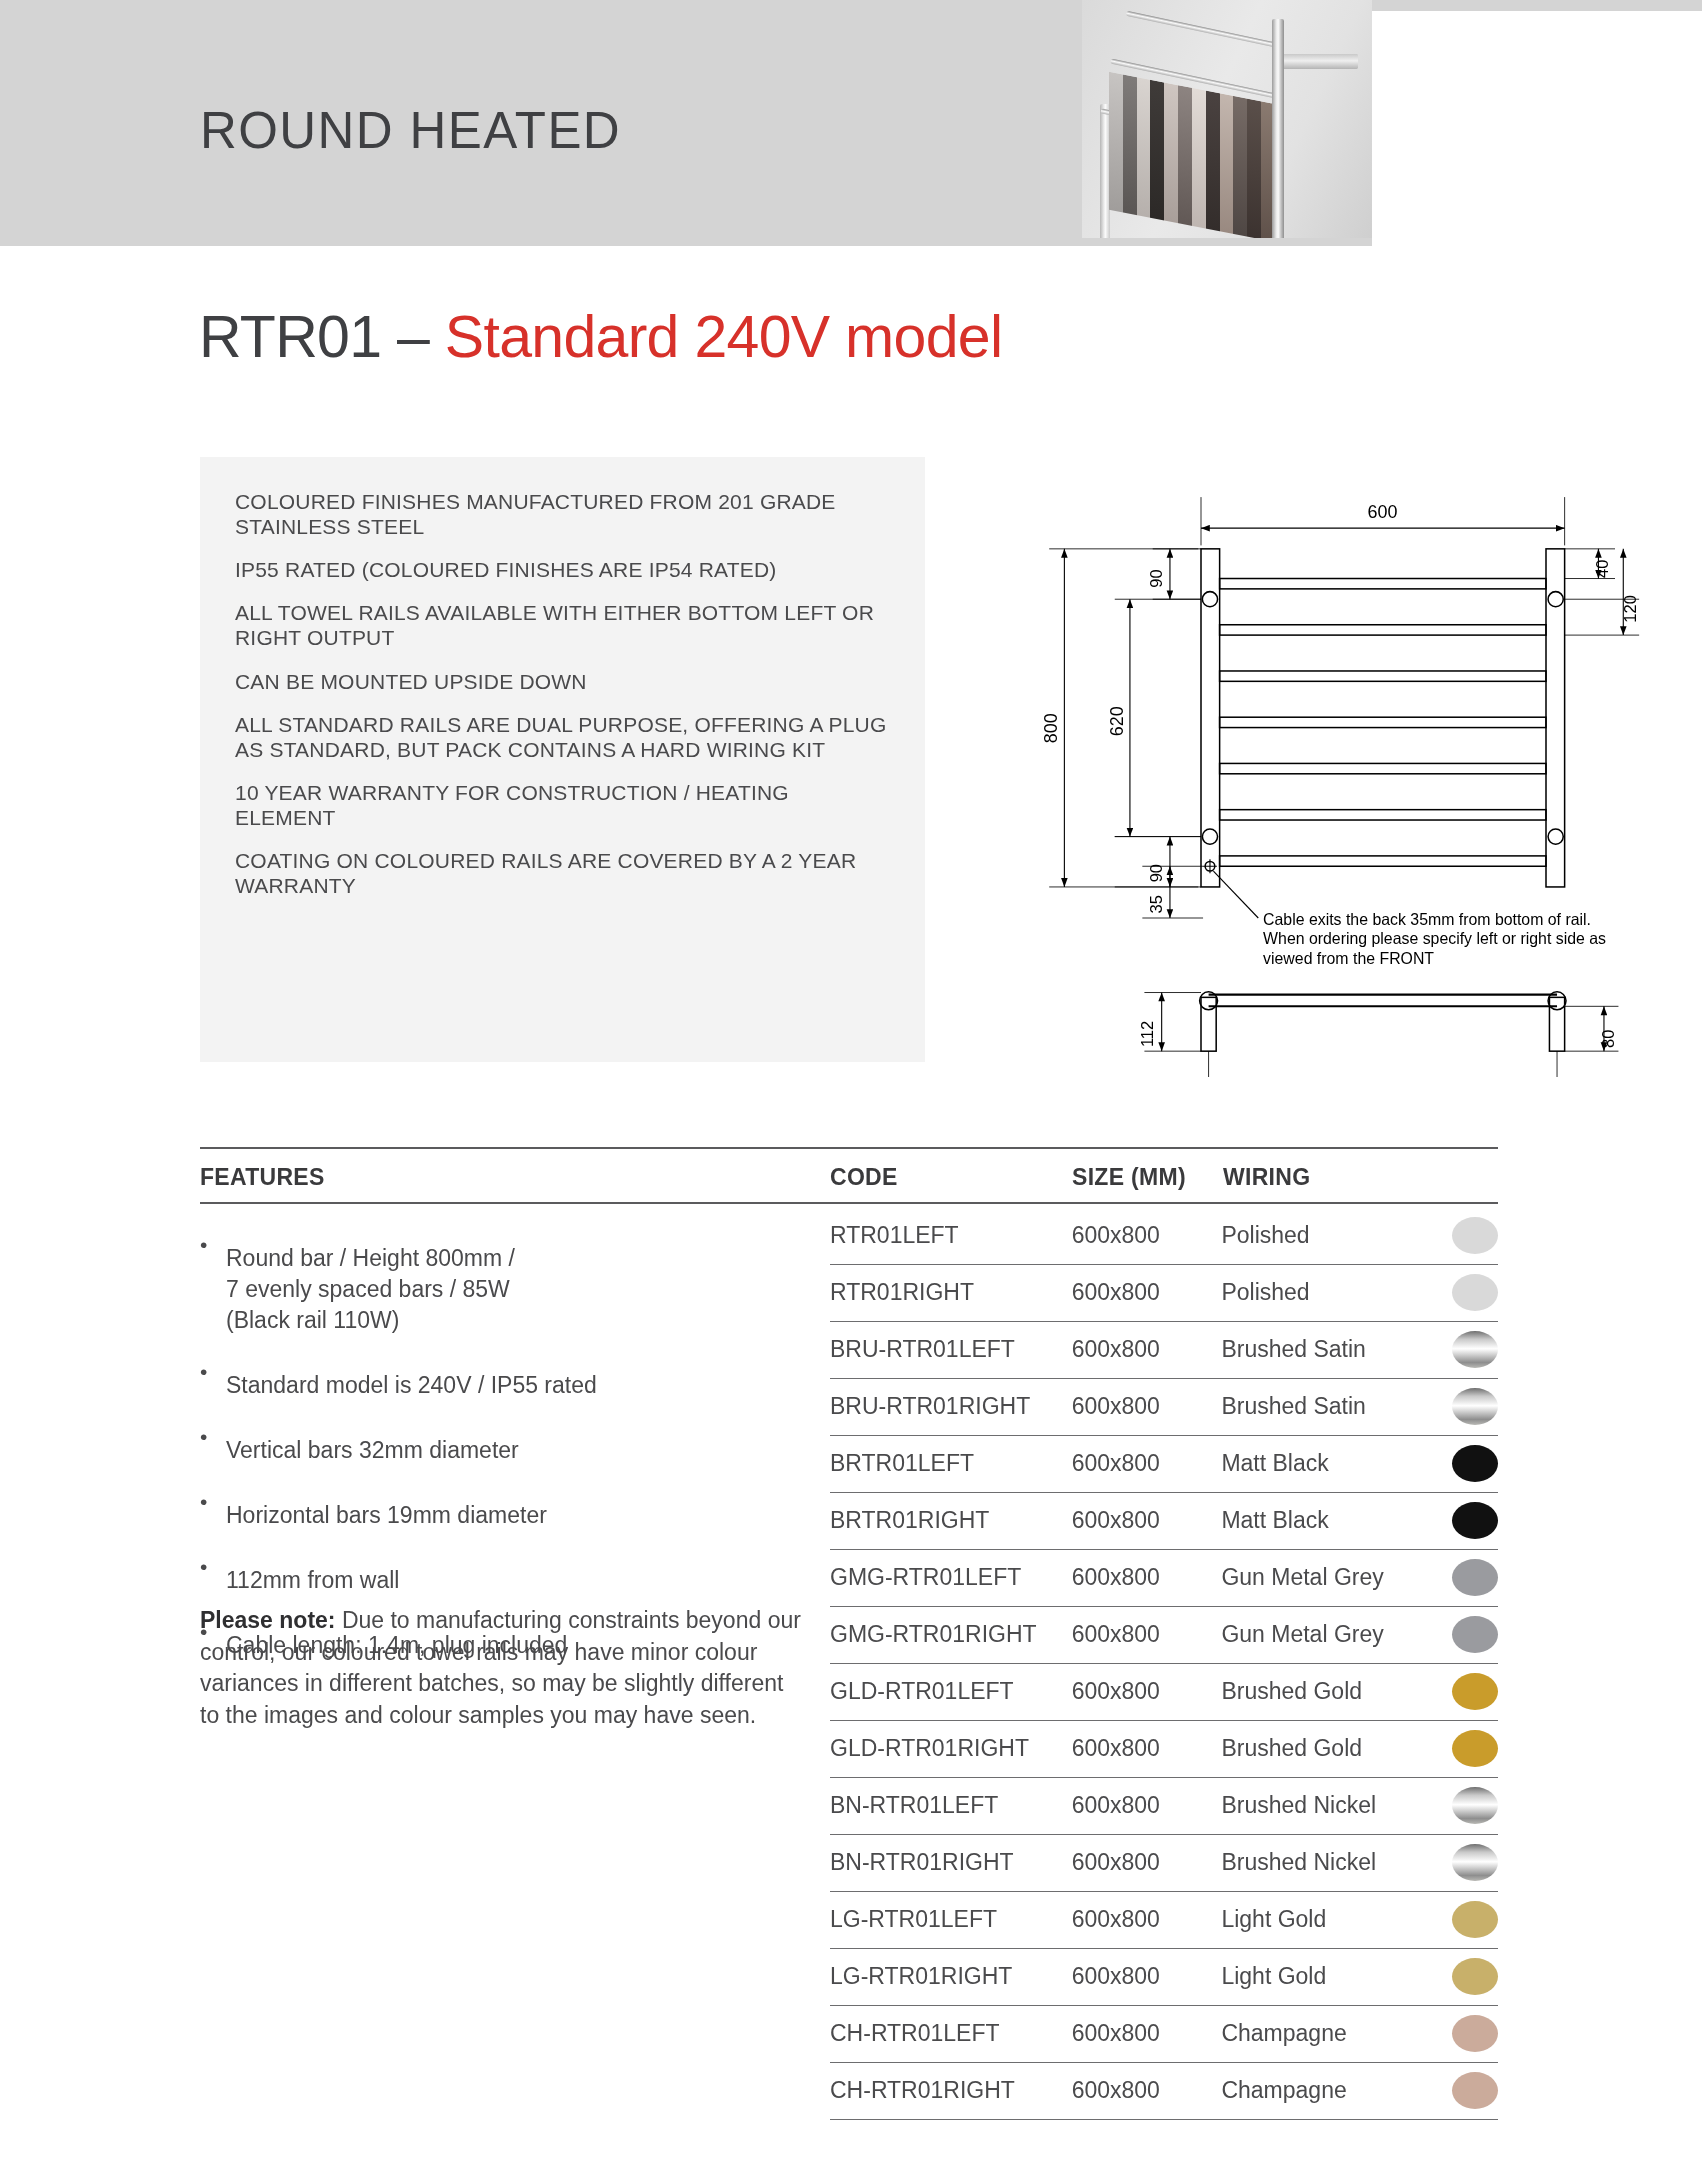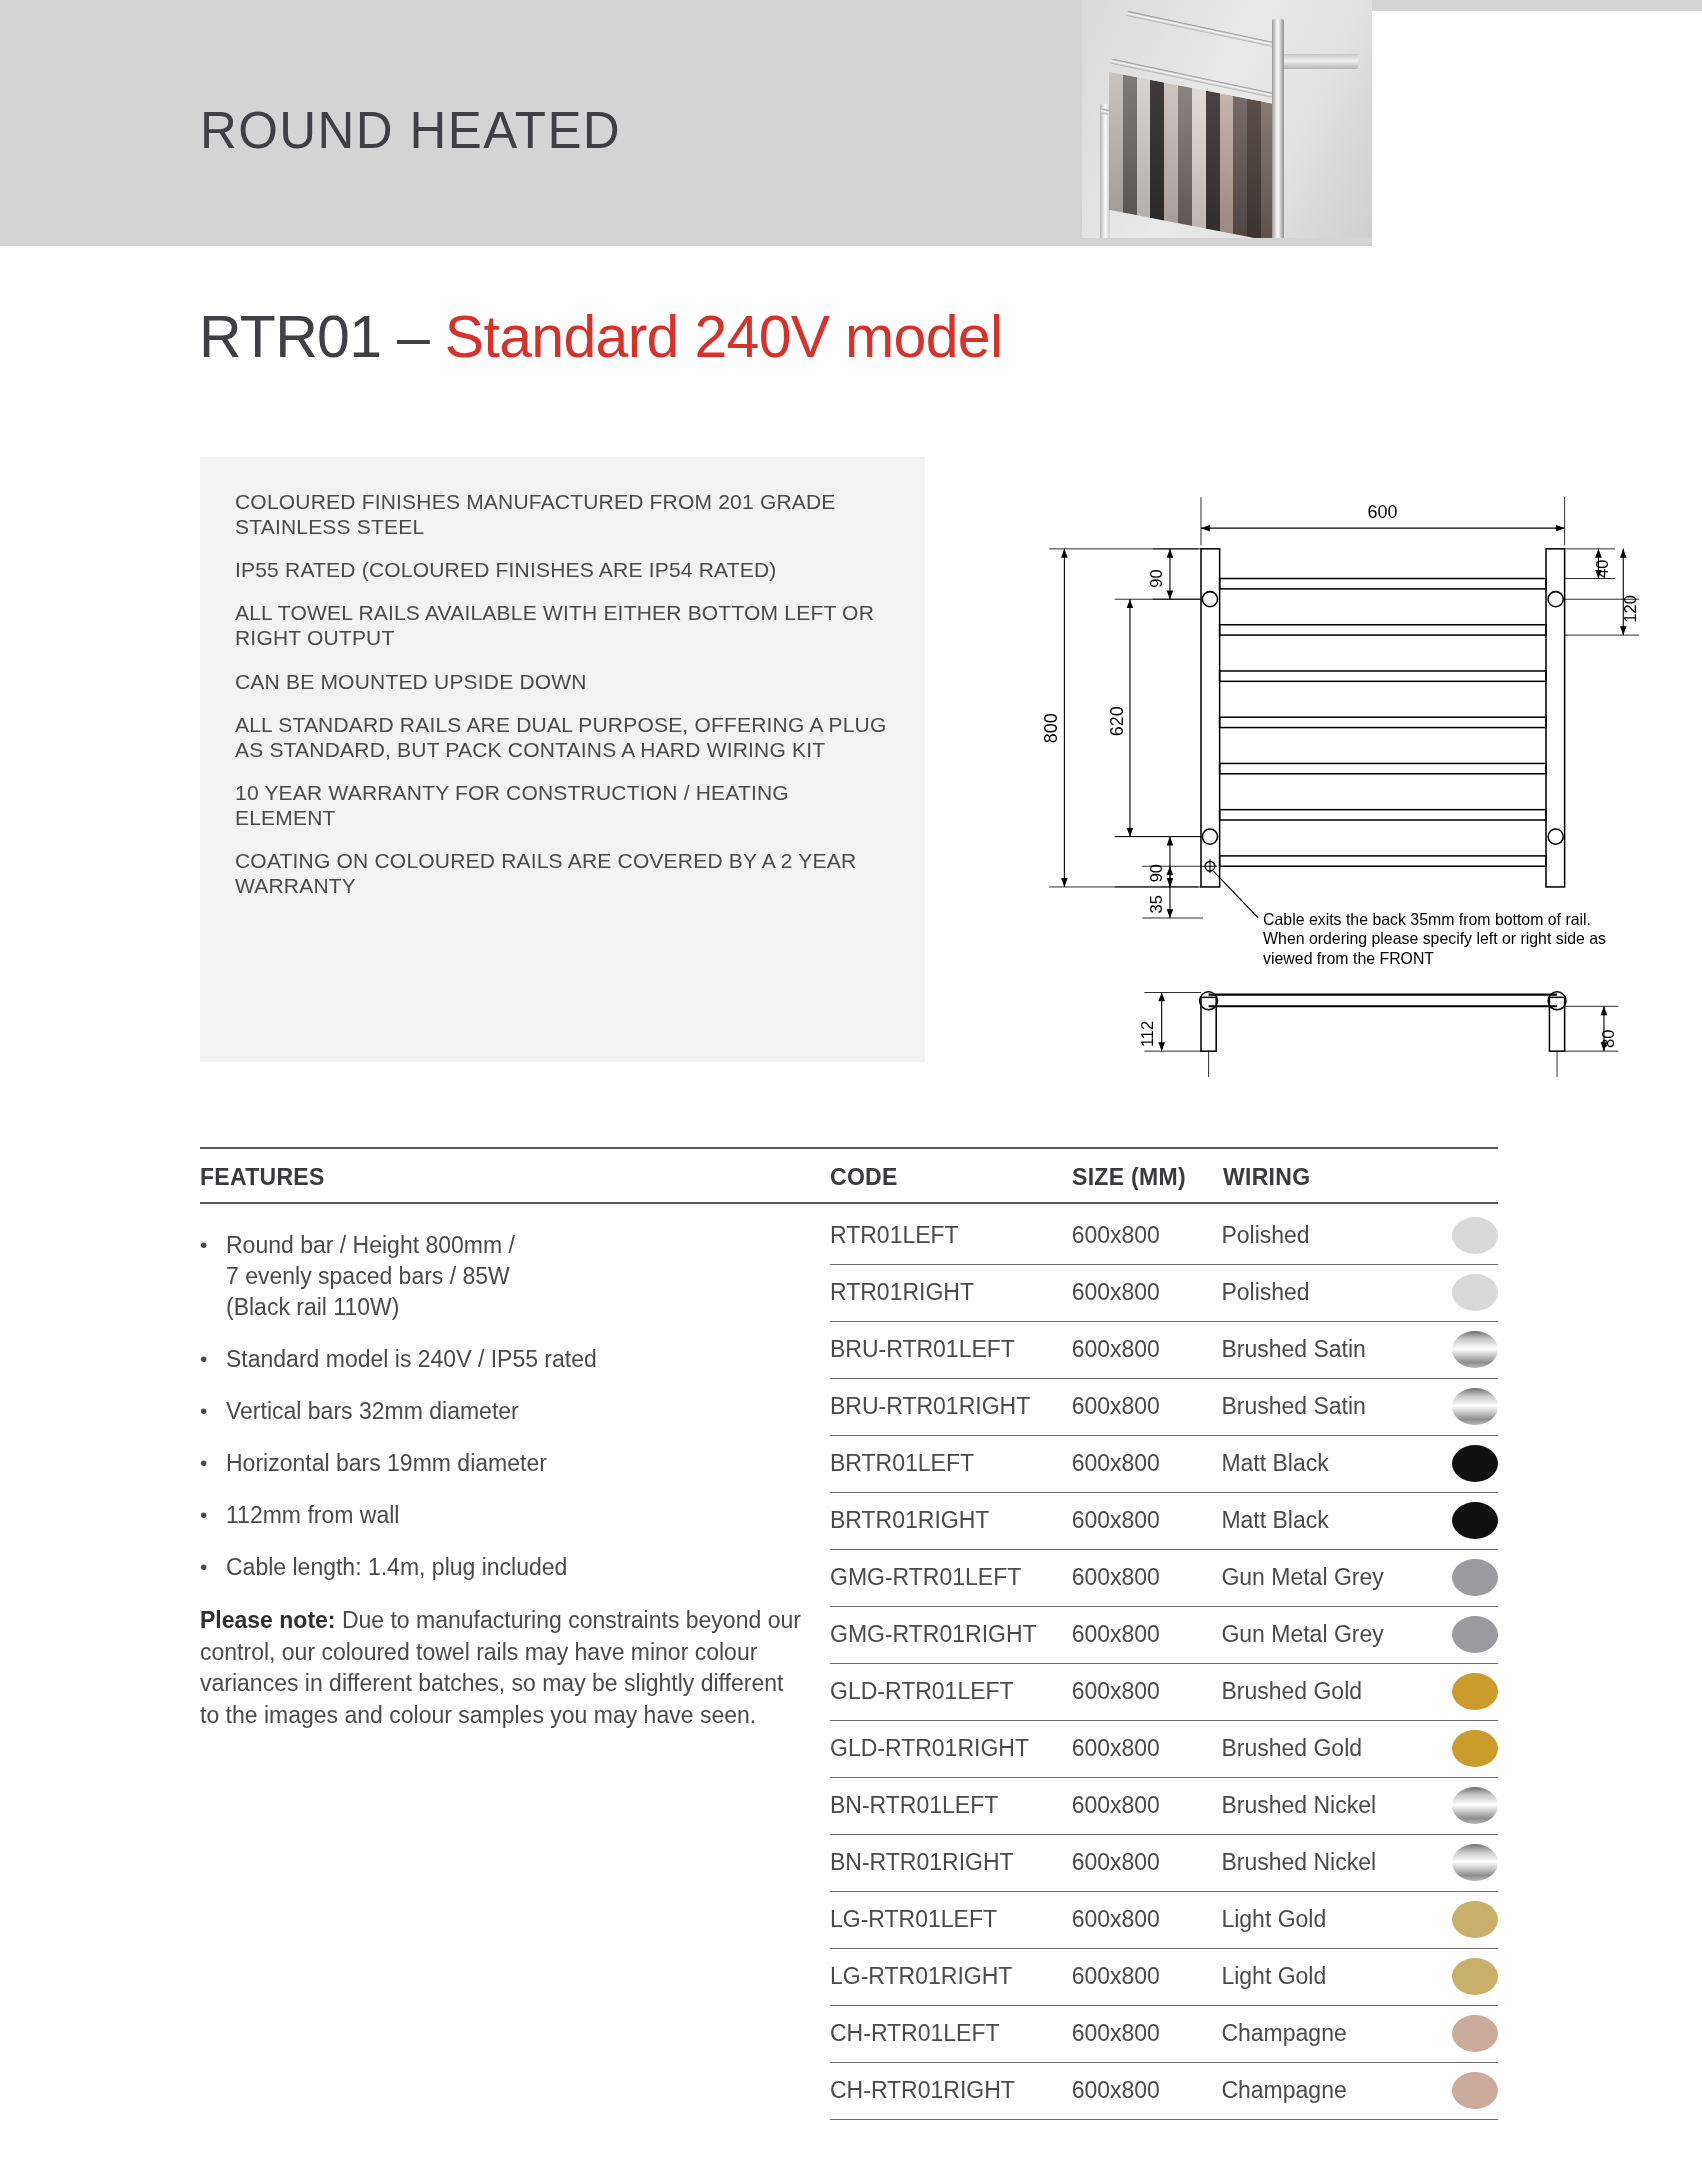--- a/index.html
+++ b/index.html
@@ -110,21 +110,21 @@
   .ch-size{ left:1072px; }
   .ch-finish{ left:1223px; }
 
   
   .features{
     position:absolute; left:200px; top:1230px; width:607px;
     font-size:23px; line-height:1.35; color:#4a4a4c;
   }
   .feat-item{ display:flex; margin-bottom:21px; }
   .feat-bullet{ width:26px; flex:0 0 26px; font-size:21px; line-height:1.4; }
-  .feat-text{ flex:1; white-space:pre-line; }
+  .feat-text{ flex:1; white-space:pre-line;margin-top:13px; }
 
   .note{
     position:absolute; left:200px; top:1605px; width:607px;
     font-size:23px; line-height:1.38; color:#4a4a4c;
   }
   .note b{ font-weight:700; color:#2f2f31; }
 
   
   .ptable{
     position:absolute; left:830px; top:1207px; width:668px;

